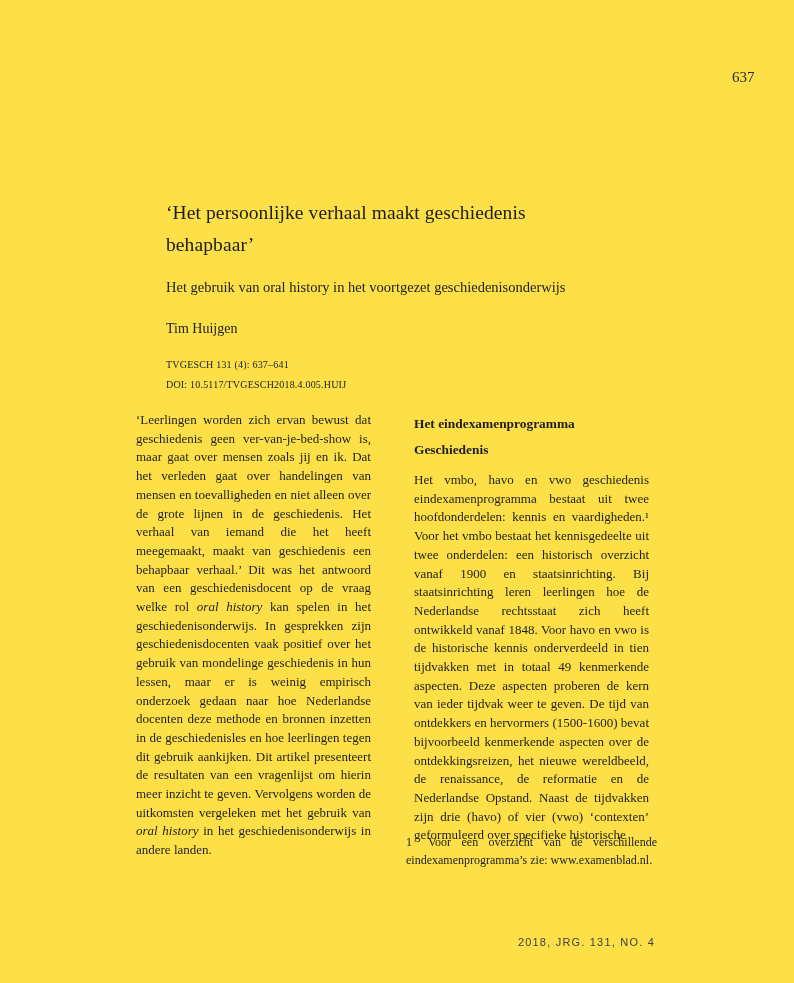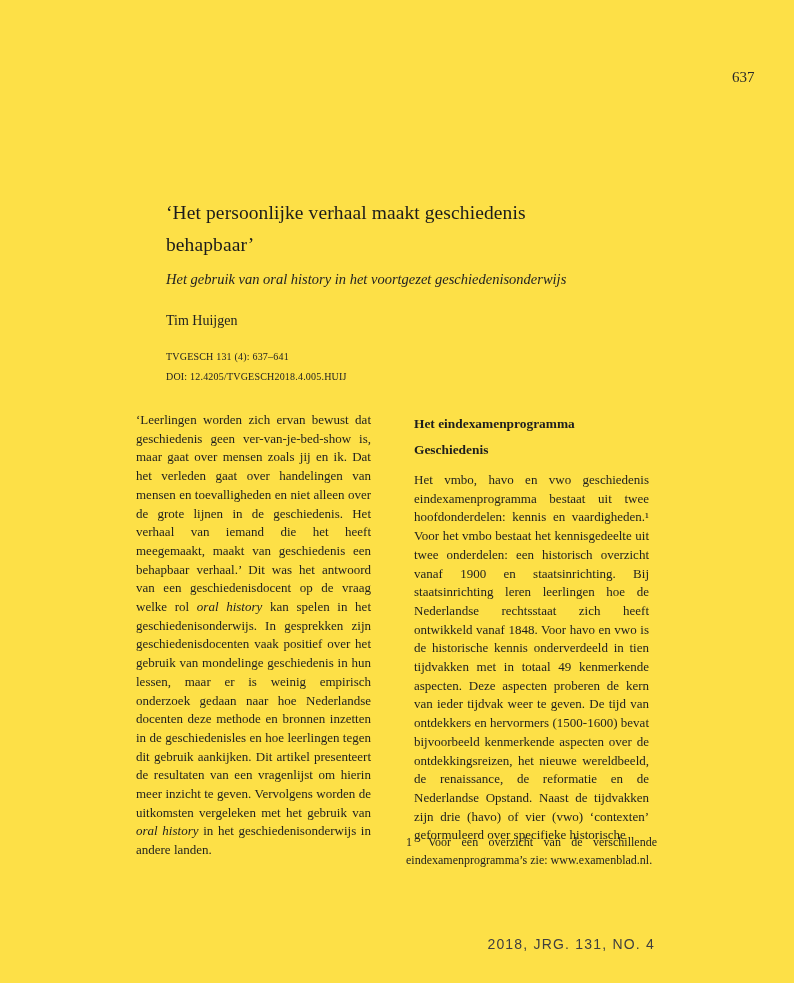--- a/index.html
+++ b/index.html
@@ -31,24 +31,23 @@
     width: 452px;
   }
   .title {
     font-size: 19.5px;
     line-height: 32px;
     font-weight: 400;
     color: #1b1b1b;
     letter-spacing: 0.1px;
   }
   .subtitle {
-    margin-top: 8px;
+    margin-top: 16px;
     font-size: 14.5px;
     line-height: 20px;
-    font-style: italic;
     color: #222222;
   }
   .author {
     margin-top: 22px;
     font-size: 14px;
     line-height: 20px;
     color: #222222;
   }
   .citation {
     margin-top: 16px;
@@ -96,39 +95,39 @@
   }
   .footnote-marker {
     display: inline-block;
     width: 22px;
   }
   .footer {
     position: absolute;
     right: 139px;
     top: 936px;
     font-family: "Liberation Sans", sans-serif;
-    font-size: 14px;
+    font-size: 11px;
     letter-spacing: 1.2px;
     color: #3f3f3f;
   }
 </style>
 </head>
 <body>
 
 <div class="page">
 
   <div class="page-number">637</div>
 
   <div class="header">
     <div class="title">‘Het persoonlijke verhaal maakt geschiedenis behapbaar’</div>
     <div class="subtitle">Het gebruik van oral history in het voortgezet geschiedenisonderwijs</div>
     <div class="author">Tim Huijgen</div>
     <div class="citation">
       <div>TVGESCH 131 (4): 637–641</div>
-      <div>DOI: 12.4205/TVGESCH2018.4.005.HUIJ</div>
+      <div>DOI: 10.5117/TVGESCH2018.4.005.HUIJ</div>
     </div>
   </div>
 
   <div class="columns">
     <div class="col">
       <p><span>‘Leerlingen worden zich ervan bewust dat geschiedenis geen ver-van-je-bed-show is, maar gaat over mensen zoals jij en ik. Dat het verleden gaat over handelingen van mensen en toevalligheden en niet alleen over de grote lijnen in de geschiedenis. Het verhaal van iemand die het heeft meegemaakt, maakt van geschiedenis een behapbaar verhaal.’ Dit was het antwoord van een geschiedenisdocent op de vraag welke rol </span><span class="it">oral history</span><span> kan spelen in het geschiedenisonderwijs. In gesprekken zijn geschiedenisdocenten vaak positief over het gebruik van mondelinge geschiedenis in hun lessen, maar er is weinig empirisch onderzoek gedaan naar hoe Nederlandse docenten deze methode en bronnen inzetten in de geschiedenisles en hoe leerlingen tegen dit gebruik aankijken. Dit artikel presenteert de resultaten van een vragenlijst om hierin meer inzicht te geven. Vervolgens worden de uitkomsten vergeleken met het gebruik van </span><span class="it">oral history</span><span> in het geschiedenisonderwijs in andere landen.</span></p>
     </div>
     <div class="col">
       <p class="heading">Het eindexamenprogramma Geschiedenis</p>
       <p>Het vmbo, havo en vwo geschiedenis eindexamenprogramma bestaat uit twee hoofdonderdelen: kennis en vaardigheden.¹ Voor het vmbo bestaat het kennisgedeelte uit twee onderdelen: een historisch overzicht vanaf 1900 en staatsinrichting. Bij staatsinrichting leren leerlingen hoe de Nederlandse rechtsstaat zich heeft ontwikkeld vanaf 1848. Voor havo en vwo is de historische kennis onderverdeeld in tien tijdvakken met in totaal 49 kenmerkende aspecten. Deze aspecten proberen de kern van ieder tijdvak weer te geven. De tijd van ontdekkers en hervormers (1500-1600) bevat bijvoorbeeld kenmerkende aspecten over de ontdekkingsreizen, het nieuwe wereldbeeld, de renaissance, de reformatie en de Nederlandse Opstand. Naast de tijdvakken zijn drie (havo) of vier (vwo) ‘contexten’ geformuleerd over specifieke historische</p>

